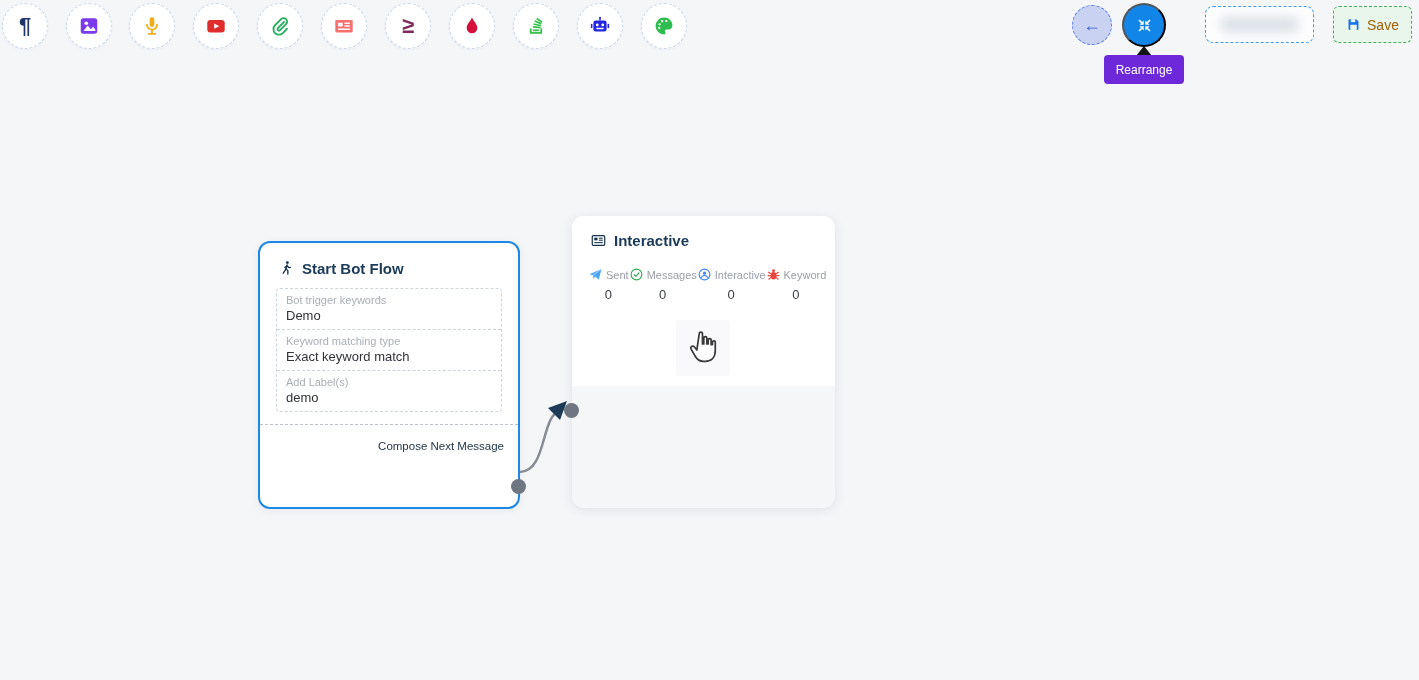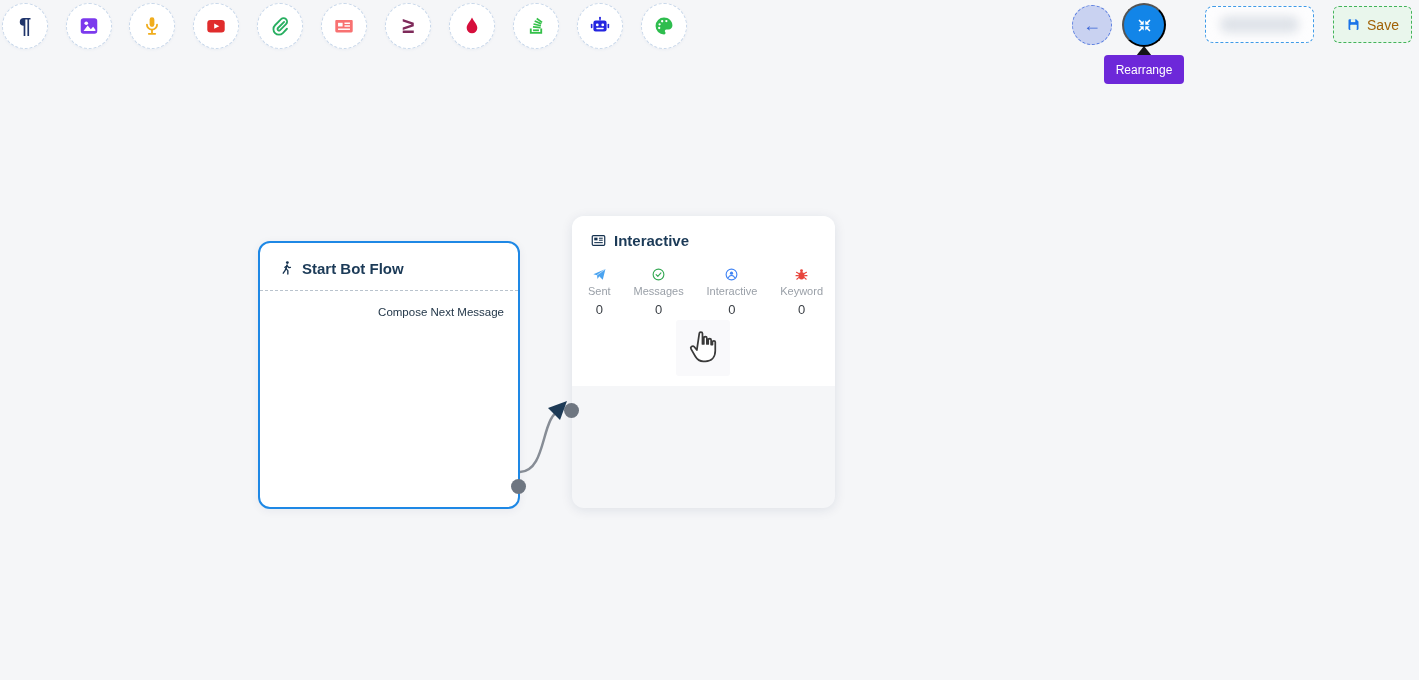--- a/index.html
+++ b/index.html
@@ -51,21 +51,21 @@
   .port-out { right:-8px; top:236px; }
   .port-in { left:-8px; top:187px; }
 
   .node-int { left:572px; top:216px; width:263px; height:292px; border-radius:12px;
     box-shadow:0 2px 12px rgba(20,40,80,.10); cursor:grab; }
   .int-top { height:170px; background:#fff; border-radius:12px 12px 0 0; position:relative; }
   .int-bottom { height:122px; background:#f6f7f9; border-top:1px dashed #c3ccd5;
     border-radius:0 0 12px 12px; position:relative; }
   .stats { margin:18px 12px 0 16px; display:flex; justify-content:space-between; }
   .stat { text-align:center; }
-  .stat-top { display:flex; align-items:center; gap:3px; font-size:11px; color:#9aa0a8; white-space:nowrap;flex-direction:column; }
+  .stat-top { display:flex; align-items:center; gap:3px; font-size:11px; color:#9aa0a8; white-space:nowrap; }
   .stat-val { font-size:13px; color:#3a3f45; margin-top:5px; }
   .cursor-wrap { position:absolute; left:104px; top:104px; width:54px; height:56px;
     background:#f9f9fb; border-radius:3px; display:flex; align-items:center; justify-content:center; }
   .reply-label { position:absolute; left:16px; top:17px; font-size:12px; color:#2a3b4c; }
   .out-list { position:absolute; right:12px; top:13px; }
   .out-row { display:flex; align-items:center; justify-content:flex-end; gap:8px; height:25px; cursor:pointer; }
   .out-row .lbl { font-size:11px; color:#24384a; }
   .out-circle { width:13px; height:13px; border:2.2px solid #57616c; border-radius:50%; background:#fff; }
 
   .edge-layer { position:absolute; left:0; top:0; width:1419px; height:680px; z-index:3; pointer-events:none; }
@@ -186,20 +186,34 @@
 <div class="node node-start">
   <div class="ns-header">
     <svg width="17" height="19" viewBox="0 0 24 24" style="color:#16324f">
       <circle cx="13.2" cy="3.6" r="2" fill="currentColor"></circle>
       <path d="M12.8 6.8 L11.3 12.2 L13.9 15 L13.9 19.8" stroke="currentColor" stroke-width="1.9" fill="none" stroke-linecap="round" stroke-linejoin="round"></path>
       <path d="M11.3 12.2 L9.6 15.4 L7.4 18.6" stroke="currentColor" stroke-width="1.9" fill="none" stroke-linecap="round" stroke-linejoin="round"></path>
       <path d="M12.6 8.2 L15.6 10.8 L17.6 10.4" stroke="currentColor" stroke-width="1.8" fill="none" stroke-linecap="round" stroke-linejoin="round"></path>
       <path d="M12.4 8.6 L9.7 10.4" stroke="currentColor" stroke-width="1.8" fill="none" stroke-linecap="round"></path>
     </svg>
     <span class="node-title">Start Bot Flow</span>
+  </div>
+  <div class="field-box">
+    <div class="field">
+      <div class="f-label">Bot trigger keywords</div>
+      <div class="f-value">Demo</div>
+    </div>
+    <div class="field">
+      <div class="f-label">Keyword matching type</div>
+      <div class="f-value">Exact keyword match</div>
+    </div>
+    <div class="field">
+      <div class="f-label">Add Label(s)</div>
+      <div class="f-value">demo</div>
+    </div>
   </div>
   <div class="ns-divider"></div>
   <div class="ns-footer">Compose Next Message</div>
   <div class="port port-out"></div>
 </div>
 
 <div class="node node-int">
   <div class="int-top">
     <div class="ns-header" style="padding-left:18px;">
       <svg width="17" height="17" viewBox="0 0 24 24" style="color:#16324f">

